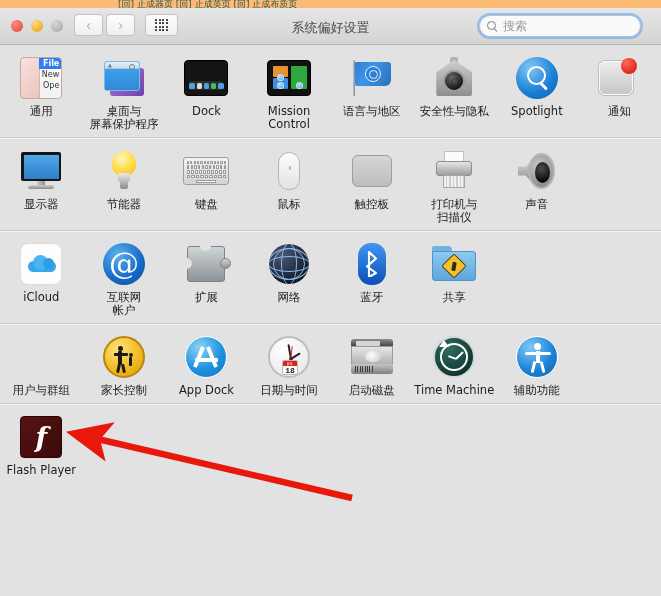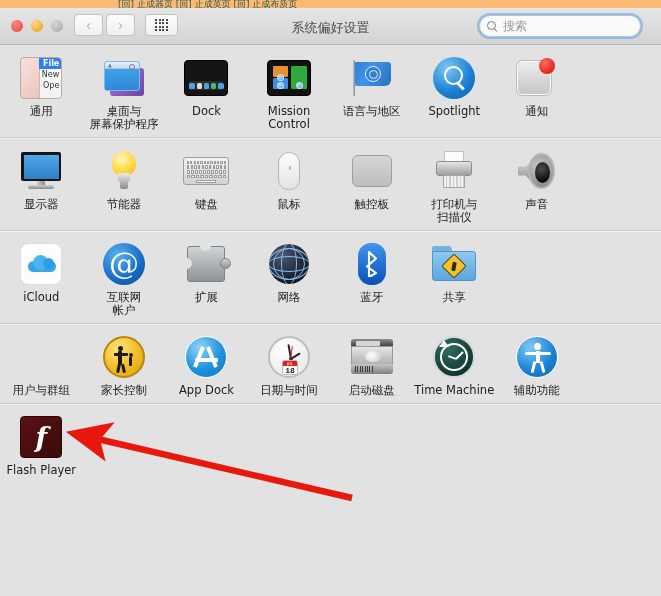--- a/index.html
+++ b/index.html
@@ -566,20 +566,30 @@
         <div class="ic">
           <div class="i-lang">
               <div class="pole"></div>
               <div class="flag"></div>
               <div class="em"></div>
             </div>
         </div>
         <div class="plabel">语言与地区</div>
       </div>
 
+      <div class="pane">
+        <div class="ic">
+          <div class="i-sec">
+              <div class="hasp"></div>
+              <div class="house"></div>
+              <div class="dial"></div>
+            </div>
+        </div>
+        <div class="plabel">安全性与隐私</div>
+      </div>
 
       <div class="pane">
         <div class="ic">
             <div class="i-spot"></div>
           </div>
         <div class="plabel">Spotlight</div>
       </div>
 
       <div class="pane">
         <div class="ic">

